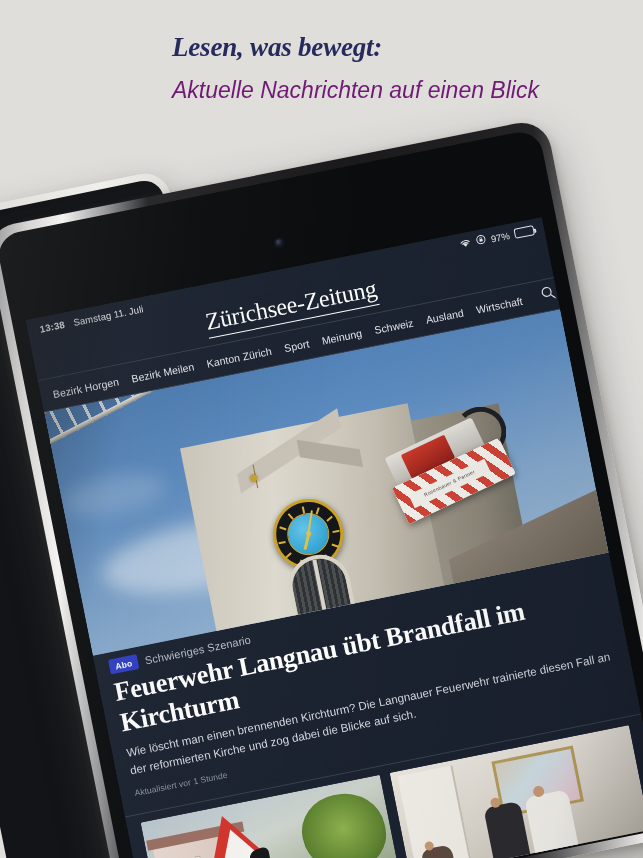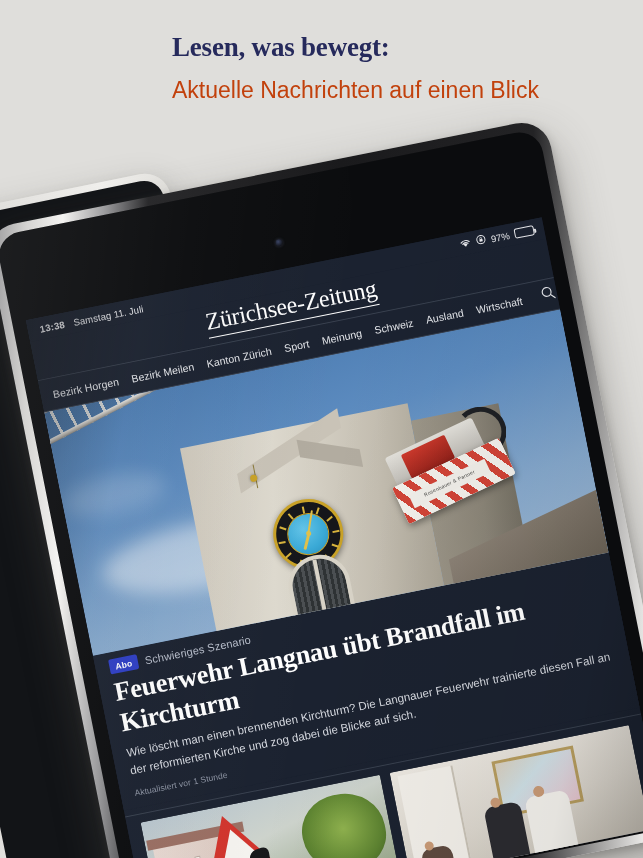--- a/index.html
+++ b/index.html
@@ -14,34 +14,35 @@
     font-family: "Liberation Sans", sans-serif;
     position: relative;
   }
 
   
   .promo {
     position: absolute;
     left: 172px;
     top: 33px;
     width: 420px;
+    font-style: italic;
   }
   .promo-line1 {
     font-family: "Liberation Serif", serif;
     font-weight: bold;
     font-size: 27px;
     color: #262a5c;
     letter-spacing: -0.2px;
     line-height: 1.1;
     margin-bottom: 10px;
   }
   .promo-line2 {
     font-family: "Liberation Sans", sans-serif;
     font-size: 23px;
-    color: #c2410c;
+    color: #701a75;
     line-height: 1.52;
     font-weight: 400;
   }
 
   
   .tablet-back {
     position: absolute;
     left: -62px;
     top: 192px;
     width: 300px;

